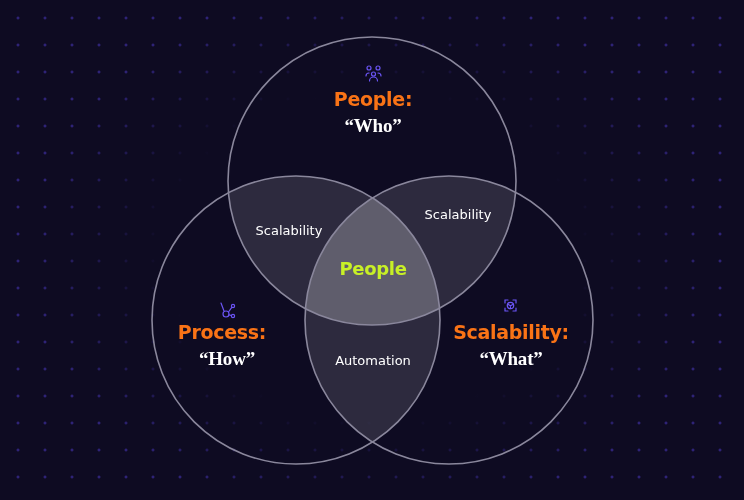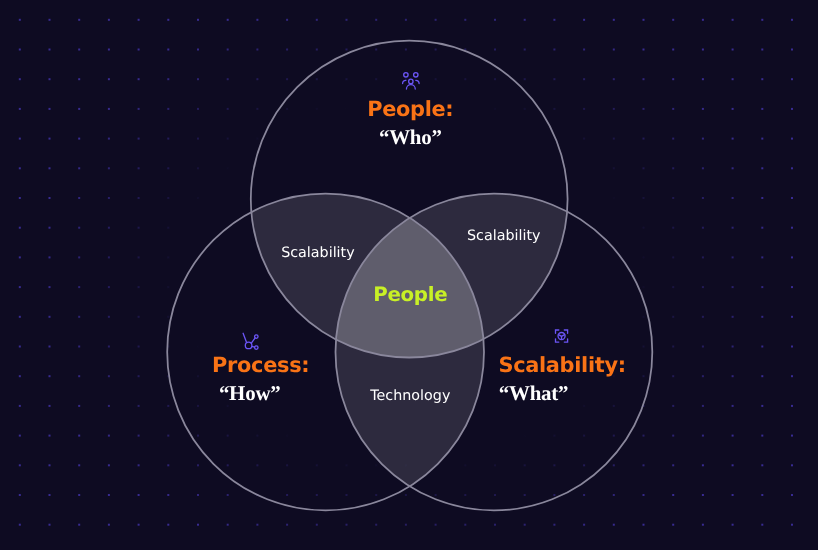--- a/index.html
+++ b/index.html
@@ -82,22 +82,22 @@
     <path d="M516 308 v3 h-3"></path>
     <path d="M508 311 h-3 v-3"></path>
     <circle cx="510.5" cy="305.5" r="3.2"></circle>
     <path d="M507.8 304.2 L510.5 305.8 L513.2 304.2 M510.5 305.8 V308.6"></path>
   </g>
 </svg>
 
 <div class="lbl title" style="left:373px; top:88px;">People:</div>
 <div class="lbl quote" style="left:373px; top:115px;">“Who”</div>
 
-<div class="lbl title" style="left:237px; top:321px;text-align:right;">Process:</div>
+<div class="lbl title" style="left:222px; top:321px;text-align:right;">Process:</div>
 <div class="lbl quote" style="left:227px; top:348px;text-align:right;">“How”</div>
 
 <div class="lbl title" style="left:511px; top:321px;">Scalability:</div>
-<div class="lbl quote" style="left:485px; top:348px;text-align:center;">“What”</div>
+<div class="lbl quote" style="left:511px; top:348px;text-align:center;">“What”</div>
 
 <div class="lbl inter" style="left:289px; top:207px;margin-top:16px;">Scalability</div>
 <div class="lbl inter" style="left:458px; top:207px;">Scalability</div>
-<div class="lbl inter" style="left:373px; top:353px;">Technology</div>
+<div class="lbl inter" style="left:373px; top:353px;">Automation</div>
 <div class="lbl success" style="left:373px; top:258px;">People</div>
 
 </body></html>

